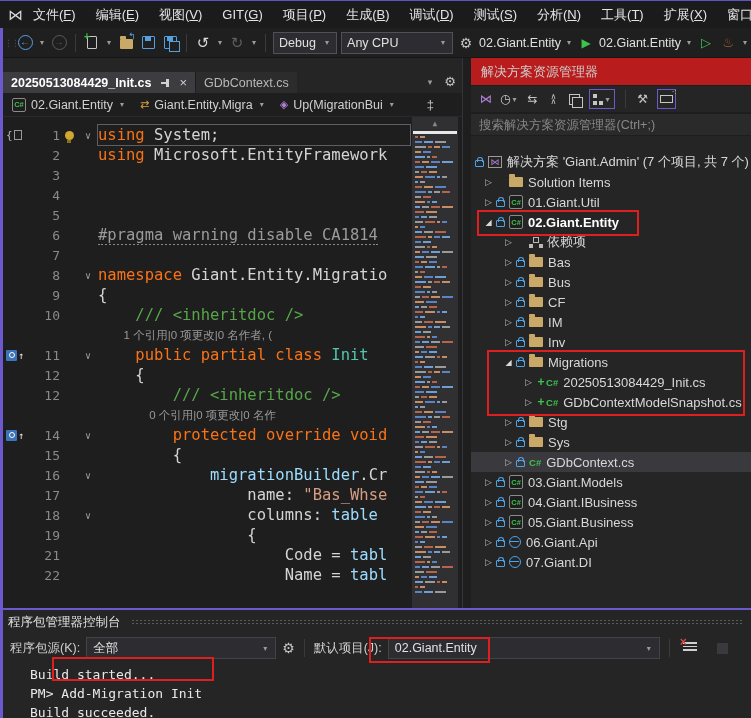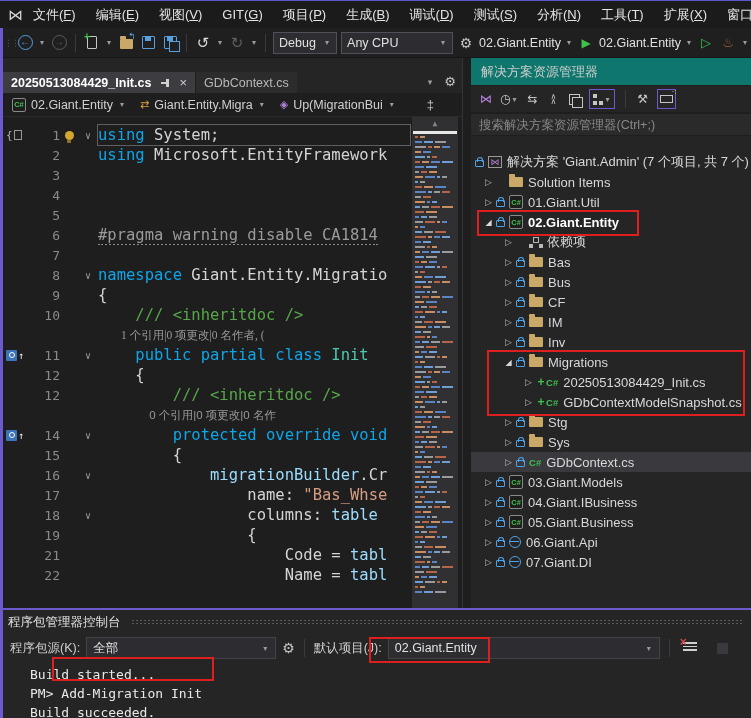--- a/index.html
+++ b/index.html
@@ -70,41 +70,41 @@
   .editor { position:relative; height:491px; background:#1e1e1e; overflow:hidden; font-family:"DejaVu Sans Mono",monospace; }
   .code-lines { padding-top:8px; }
   .code-row { display:flex; height:20px; align-items:center; }
   .m-cell { width:30px; display:flex; align-items:center; justify-content:flex-start; padding-left:6px; gap:1px; flex:none; }
   .n-cell { width:30px; text-align:right; color:#8a8a8a; font-size:13px; flex:none; }
   .b-cell { width:18px; flex:none; display:flex; justify-content:center; }
   .f-cell { width:20px; flex:none; text-align:center; color:#9a9a9a; font-size:10px; }
   .c-cell { flex:1; margin-right:52px; overflow:hidden; white-space:pre; font-size:15.5px; line-height:20px; color:#dcdcdc; }
   .c-cell.boxed { outline:1px solid #5f5f63; }
   .c-cell span { white-space:pre; }
-  .tk-k { color:#0ea5e9; } .tk-p { color:#d4d4d4; } .tk-d { color:#9b9b9b; } .tk-c { color:#57a64a; }
+  .tk-k { color:#f97316; } .tk-p { color:#d4d4d4; } .tk-d { color:#9b9b9b; } .tk-c { color:#57a64a; }
   .tk-s { color:#d69d85; } .tk-t { color:#4ec9b0; } .tk-a { color:#9cdcfe; }
   .codelens { color:#999999; font-size:11.5px; font-family:"Liberation Sans","DejaVu Sans",sans-serif; }
   .struct { color:#b5b5b5; font-size:11px; display:flex; gap:1px; align-items:center; }
   .struct .doc { width:8px; height:10px; border:1px solid #9a9a9a; display:inline-block; }
   .bulb { width:9px; height:9px; border-radius:50%; background:#d1a730; position:relative; }
   .bulb::after { content:""; position:absolute; left:2.5px; bottom:-3px; width:4px; height:3px; background:#8a6f1e; }
   .ov-box { width:11px; height:11px; background:#3b74b8; border-radius:1px; position:relative; flex:none; }
   .ov-box::after { content:""; position:absolute; left:2.5px; top:2.5px; width:4px; height:4px; border:1.5px solid #fff; border-radius:50%; }
   .ov-arrow { color:#e8e8e8; font-size:10px; }
   .pragma-dots { border-bottom:2px dotted #8a8a8a; }
 
   .minimap { position:absolute; top:0; right:4px; bottom:0; width:46px; background:#303032; }
   .mm-arrow { color:#858585; font-size:8px; text-align:center; height:14px; line-height:14px; }
   .mm-top { height:3px; background:#e8e8e8; margin:0 1px 2px 1px; }
   .mm-row { height:2px; margin:0 0 3px 3px; display:flex; gap:2px; }
   .mm-row i { display:block; height:2px; }
 
   
   .solution { width:283px; background:#252526; display:flex; flex-direction:column; font-size:13px; }
-  .se-title { height:27px; line-height:27px; color:#cccccc; padding-left:10px; background:#0f766e; }
+  .se-title { height:27px; line-height:27px; color:#cccccc; padding-left:10px; background:#b91c1c; }
   .se-toolbar { height:28px; display:flex; align-items:center; gap:7px; padding-left:8px; border-top:1px solid #1e1e1e;
                 border-bottom:1px solid #1e1e1e; }
   .se-ico { color:#c5c5c5; font-size:12px; display:inline-flex; align-items:center; justify-content:center; min-width:14px; height:20px; }
   .se-ico.purple { color:#b180d7; }
   .se-ico.framed { border:1px solid #6a5acd; padding:0 2px; }
   .collapse-all { display:inline-flex; flex-direction:column; line-height:5px; font-size:8px; color:#c5c5c5; }
   .dots3 { position:relative; width:12px; height:12px; }
   .dots3::before { content:""; position:absolute; left:1px; top:1px; width:4px; height:4px; background:#c5c5c5;
                    box-shadow:6px 7px 0 #c5c5c5, 0 7px 0 #c5c5c5; }
   .sq2 { position:relative; width:11px; height:11px; border:1px solid #c5c5c5; }
@@ -342,21 +342,21 @@
               <span class="n-cell">10</span>
               <span class="b-cell"></span>
               <span class="f-cell"></span>
               <span class="c-cell"><span class="tk-c">    /// &lt;inheritdoc /&gt;</span></span>
             </div>
             <div class="code-row">
               <span class="m-cell"></span>
               <span class="n-cell"></span>
               <span class="b-cell"></span>
               <span class="f-cell"></span>
-              <span class="c-cell codelens" style="padding-left: 4ch; font-family: Liberation Serif, serif;">1 个引用|0 项更改|0 名作者, (</span>
+              <span class="c-cell codelens" style="padding-left: 4ch;">1 个引用|0 项更改|0 名作者, (</span>
             </div>
             <div class="code-row">
               <span class="m-cell">
                 <span class="ov-box"></span>
                 <span class="ov-arrow">↑</span>
               </span>
               <span class="n-cell">11</span>
               <span class="b-cell"></span>
               <span class="f-cell"><span>∨</span></span>
               <span class="c-cell"><span class="tk-p">    </span><span class="tk-k">public partial class</span><span class="tk-p"> </span><span class="tk-t">Init</span></span>

